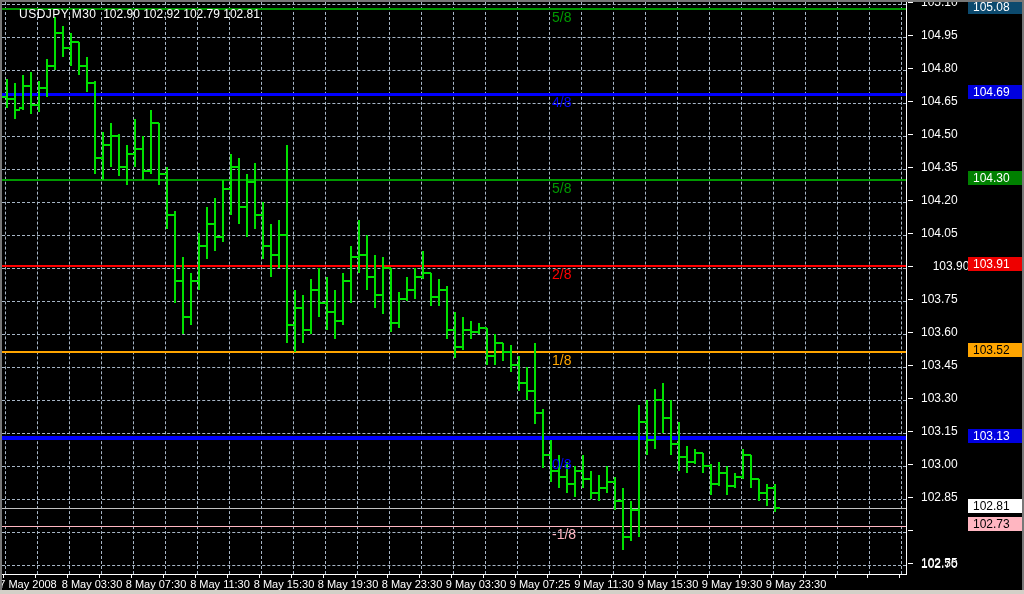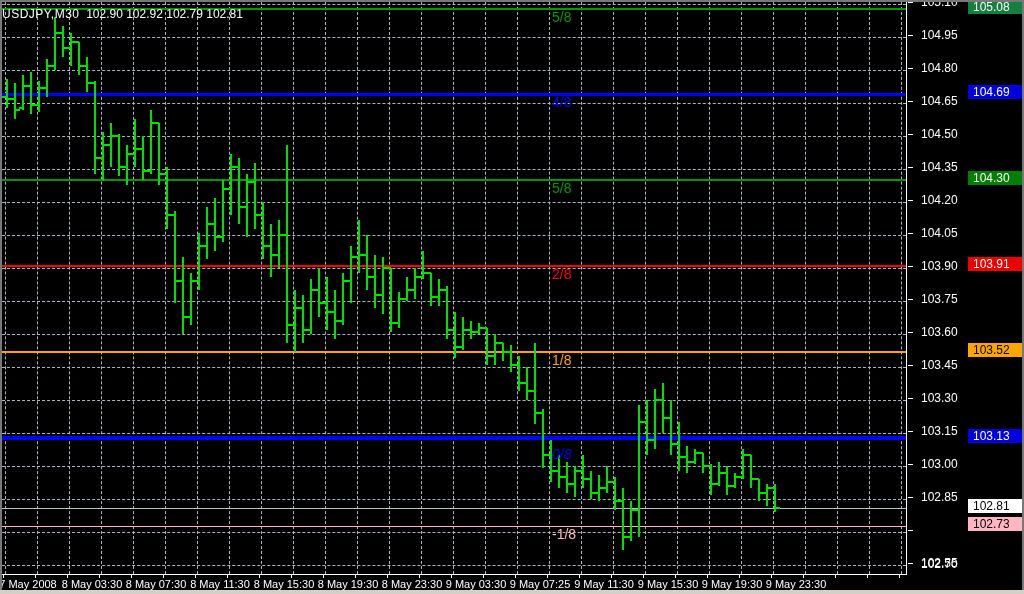--- a/index.html
+++ b/index.html
@@ -12,21 +12,21 @@
   #border-top{left:0;top:0;width:1024px;height:2px;}
   #border-left{left:0;top:0;width:2px;height:594px;}
   #border-right{right:0;top:0;width:2px;height:594px;}
   #bottom-strip{position:absolute;left:0;top:590px;width:1024px;height:4px;background:#D4D0C8;z-index:9;}
   #plot{position:absolute;left:2px;top:2px;width:904px;height:572px;overflow:hidden;}
   #plot .hgrid{position:absolute;left:0;width:904px;height:0;border-top:1px dashed #A8B7C7;z-index:1;}
   #plot .vgrid{position:absolute;top:0;height:572px;width:0;border-left:1px dashed #A8B7C7;z-index:1;}
   #plot .level-line{position:absolute;left:0;width:904px;z-index:2;}
   #plot svg{position:absolute;left:0;top:0;z-index:3;}
   #plot .frac-label{position:absolute;z-index:4;font-size:14px;line-height:13px;margin-left:30px;}
-  #title{position:absolute;left:0;top:5px;z-index:5;color:#FFF;font-size:12px;white-space:pre;}
+  #title{position:absolute;left:17px;top:5px;z-index:5;color:#FFF;font-size:12px;white-space:pre;}
   #title .sym{letter-spacing:0.5px;}
   #vaxis-line{position:absolute;left:906px;top:0;width:1px;height:574px;background:#FFF;z-index:5;}
   #haxis-line{position:absolute;left:0;top:574px;width:907px;height:1px;background:#FFF;z-index:5;}
   #price-axis{position:absolute;left:907px;top:0;width:117px;height:590px;background:#000;overflow:hidden;z-index:6;}
   #price-axis .tick{position:absolute;left:1px;width:5px;height:1px;background:#FFF;}
   #price-axis .plabel{position:absolute;left:14px;width:60px;height:14px;line-height:14px;color:#FFF;font-size:12px;}
   #price-axis .pbadge{position:absolute;left:61px;width:56px;height:14px;line-height:14px;font-size:12px;text-align:left;padding-left:5px;box-sizing:border-box;}
   #time-axis{position:absolute;left:0;top:575px;width:906px;height:17px;background:#000;overflow:hidden;z-index:6;}
   #time-axis .ttick{position:absolute;top:0;width:1px;height:3px;background:#FFF;}
   #time-axis .tlabel{position:absolute;top:3px;width:84px;color:#FFF;font-size:11px;text-align:center;white-space:nowrap;}
@@ -88,21 +88,21 @@
       <div class="frac-label" style="left: 520px; top: 9px; color: rgb(0, 153, 0);">5/8</div>
       <div class="level-line" style="top: 91px; height: 3px; background: rgb(0, 0, 255);"></div>
       <div class="frac-label" style="left: 520px; top: 94px; color: rgb(0, 0, 255);">4/8</div>
       <div class="level-line" style="top: 177px; height: 2px; background: rgb(0, 153, 0);"></div>
       <div class="frac-label" style="left: 520px; top: 180px; color: rgb(0, 153, 0);">5/8</div>
       <div class="level-line" style="top: 263px; height: 2px; background: rgb(255, 0, 0);"></div>
       <div class="frac-label" style="left: 520px; top: 266px; color: rgb(255, 0, 0);">2/8</div>
       <div class="level-line" style="top: 349px; height: 2px; background: rgb(255, 165, 0);"></div>
       <div class="frac-label" style="left: 520px; top: 352px; color: rgb(255, 165, 0);">1/8</div>
       <div class="level-line" style="top: 434px; height: 4px; background: rgb(0, 0, 255);"></div>
-      <div class="frac-label" style="left: 520px; top: 446px; color: rgb(0, 0, 255); font-style: italic;">0/8</div>
+      <div class="frac-label" style="left: 520px; top: 456px; color: rgb(0, 0, 255);">0/8</div>
       <div class="level-line" style="top: 524px; height: 1px; background: rgb(255, 182, 193);"></div>
       <div class="frac-label" style="left: 520px; top: 526px; color: rgb(255, 182, 193);">-1/8</div>
       <div class="level-line" style="top: 506px; height: 1px; background: rgb(192, 192, 192);"></div>
       <svg width="904" height="572">
         <path d="M-3 77V110M-7 86H-3M-3 95H2M5 77V106M1 95H5M5 97H10M13 81V117M9 97H13M13 108H18M21 73V108M17 106H21M21 84H26M29 70V112M25 84H29M29 103H34M37 79V110M33 103H37M37 86H42M45 57V95M41 86H45M45 64H50M53 15V68M49 64H53M53 31H58M61 24V55M57 31H61M61 46H66M69 31V64M65 46H69M69 40H74M77 40V73M73 40H77M77 64H82M85 55V90M81 64H85M85 81H90M93 79V172M89 81H93M93 156H98M101 130V178M97 156H101M101 143H106M109 121V165M105 143H109M109 134H114M117 132V174M113 134H117M117 165H122M125 143V183M121 165H125M125 152H130M133 117V165M129 152H133M133 147H138M141 134V178M137 147H141M141 169H146M149 108V172M145 169H149M149 121H154M157 121V183M153 121H157M157 172H162M165 165V227M161 172H165M165 213H170M173 209V301M169 213H173M173 279H178M181 255V332M177 279H181M181 315H186M189 271V323M185 315H189M189 279H194M197 231V288M193 279H197M197 244H202M205 205V257M201 244H205M205 222H210M213 196V249M209 222H213M213 235H218M221 178V240M217 235H221M221 187H226M229 152V213M225 187H229M229 165H234M237 156V222M233 165H237M237 205H242M245 172V235M241 205H245M245 180H250M253 161V227M249 180H253M253 213H258M261 200V257M257 213H261M261 244H266M269 222V275M265 244H269M269 253H274M277 218V266M273 253H277M277 233H282M285 143V341M281 233H285M285 323H290M293 288V350M289 323H293M293 306H298M301 293V341M297 306H301M301 328H306M309 277V332M305 328H309M309 288H314M317 266V315M313 288H317M317 301H322M325 275V328M321 301H325M325 310H330M333 288V337M329 310H333M333 319H338M341 271V323M337 319H341M341 279H346M349 244V301M345 279H349M349 255H354M357 218V271M353 255H357M357 253H362M365 233V288M361 253H365M365 275H370M373 253V306M369 275H373M373 293H378M381 255V312M377 293H381M381 266H386M389 266V330M385 266H389M389 321H394M397 290V326M393 321H397M397 297H402M405 275V299M401 297H405M405 288H410M413 266V297M409 288H413M413 275H418M421 249V277M417 275H421M421 271H426M429 271V304M425 271H429M429 295H434M437 277V304M433 295H437M437 288H442M445 284V337M441 288H445M445 328H450M453 310V356M449 328H453M453 345H458M461 315V348M457 345H461M461 328H466M469 319V337M465 328H469M469 330H474M477 321V332M473 330H477M477 326H482M485 326V363M481 326H485M485 354H490M493 332V363M489 354H493M493 341H498M501 341V359M497 341H501M501 350H506M509 343V370M505 350H509M509 363H514M517 354V389M513 363H517M517 381H522M525 365V398M521 381H525M525 389H530M533 341V422M529 389H533M533 411H538M541 407V466M537 411H541M541 453H546M549 438V480M545 453H549M549 469H554M557 453V486M553 469H557M557 475H562M565 460V491M561 475H565M565 482H570M573 464V495M569 482H573M573 469H578M581 453V486M577 469H581M581 477H586M589 469V497M585 477H589M589 491H594M597 473V499M593 491H597M597 486H602M605 464V491M601 486H605M605 480H610M613 475V508M609 480H613M613 499H618M621 486V548M617 499H621M621 535H626M629 499V539M625 535H629M629 508H634M637 403V535M633 508H637M637 420H642M645 398V453M641 420H645M645 438H650M653 387V447M649 438H653M653 398H658M661 381V431M657 398H661M661 416H666M669 398V453M665 416H669M669 442H674M677 420V469M673 442H677M677 455H682M685 444V471M681 455H685M685 460H690M693 447V462M689 460H693M693 451H698M701 451V471M697 451H701M701 464H706M709 462V493M705 464H709M709 482H714M717 460V484M713 482H717M717 471H722M725 464V493M721 471H725M725 484H730M733 471V486M729 484H733M733 475H738M741 447V477M737 475H741M741 453H746M749 453V486M745 453H749M749 477H754M757 477V499M753 477H757M757 491H762M765 482V504M761 491H765M765 486H770M773 482V510M769 486H773M773 506H778" stroke="#00E000" stroke-width="2" fill="none" shape-rendering="crispEdges"></path>
       </svg>
     </div>
   <div id="vaxis-line"></div>
   <div id="haxis-line"></div>
   <div id="price-axis">
@@ -116,40 +116,40 @@
       <div class="plabel" style="top: 94px;">104.65</div>
       <div class="tick" style="top: 134px;"></div>
       <div class="plabel" style="top: 127px;">104.50</div>
       <div class="tick" style="top: 167px;"></div>
       <div class="plabel" style="top: 160px;">104.35</div>
       <div class="tick" style="top: 200px;"></div>
       <div class="plabel" style="top: 193px;">104.20</div>
       <div class="tick" style="top: 233px;"></div>
       <div class="plabel" style="top: 226px;">104.05</div>
       <div class="tick" style="top: 266px;"></div>
-      <div class="plabel" style="top: 259px;">103.90</div>
+      <div class="plabel" style="top: 259px; text-align: center;">103.90</div>
       <div class="tick" style="top: 299px;"></div>
       <div class="plabel" style="top: 292px;">103.75</div>
       <div class="tick" style="top: 332px;"></div>
       <div class="plabel" style="top: 325px;">103.60</div>
       <div class="tick" style="top: 365px;"></div>
       <div class="plabel" style="top: 358px;">103.45</div>
       <div class="tick" style="top: 398px;"></div>
       <div class="plabel" style="top: 391px;">103.30</div>
       <div class="tick" style="top: 431px;"></div>
       <div class="plabel" style="top: 424px;">103.15</div>
       <div class="tick" style="top: 464px;"></div>
       <div class="plabel" style="top: 457px;">103.00</div>
       <div class="tick" style="top: 497px;"></div>
       <div class="plabel" style="top: 490px;">102.85</div>
       <div class="tick" style="top: 530px;"></div>
       <div class="plabel" style="top: 523px; margin-top: 34px;">102.70</div>
       <div class="tick" style="top: 563px;"></div>
       <div class="plabel" style="top: 556px;">102.55</div>
-      <div class="pbadge" style="top: 0px; background: #15803d; color: rgb(255, 255, 255);">105.08</div>
+      <div class="pbadge" style="top: 0px; background: #0c4a6e; color: rgb(255, 255, 255);">105.08</div>
       <div class="pbadge" style="top: 85px; background: rgb(0, 0, 224); color: rgb(255, 255, 255);">104.69</div>
       <div class="pbadge" style="top: 171px; background: rgb(0, 128, 0); color: rgb(255, 255, 255);">104.30</div>
       <div class="pbadge" style="top: 257px; background: rgb(238, 0, 0); color: rgb(255, 255, 255);">103.91</div>
       <div class="pbadge" style="top: 343px; background: rgb(255, 165, 0); color: rgb(0, 0, 0);">103.52</div>
       <div class="pbadge" style="top: 429px; background: rgb(0, 0, 224); color: rgb(255, 255, 255);">103.13</div>
       <div class="pbadge" style="top: 517px; background: rgb(255, 182, 193); color: rgb(0, 0, 0);">102.73</div>
       <div class="pbadge" style="top: 499px; background: rgb(255, 255, 255); color: rgb(0, 0, 0);">102.81</div>
     </div>
   <div id="time-axis">
       <div class="ttick" style="left: 3px;"></div>

